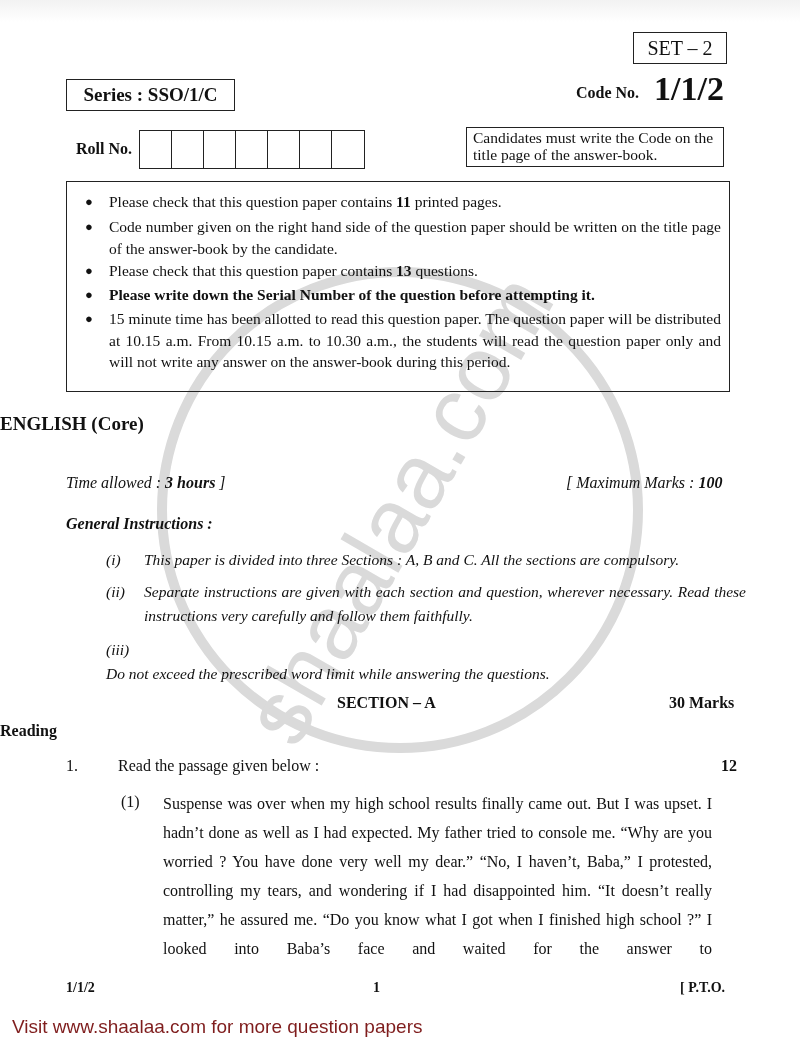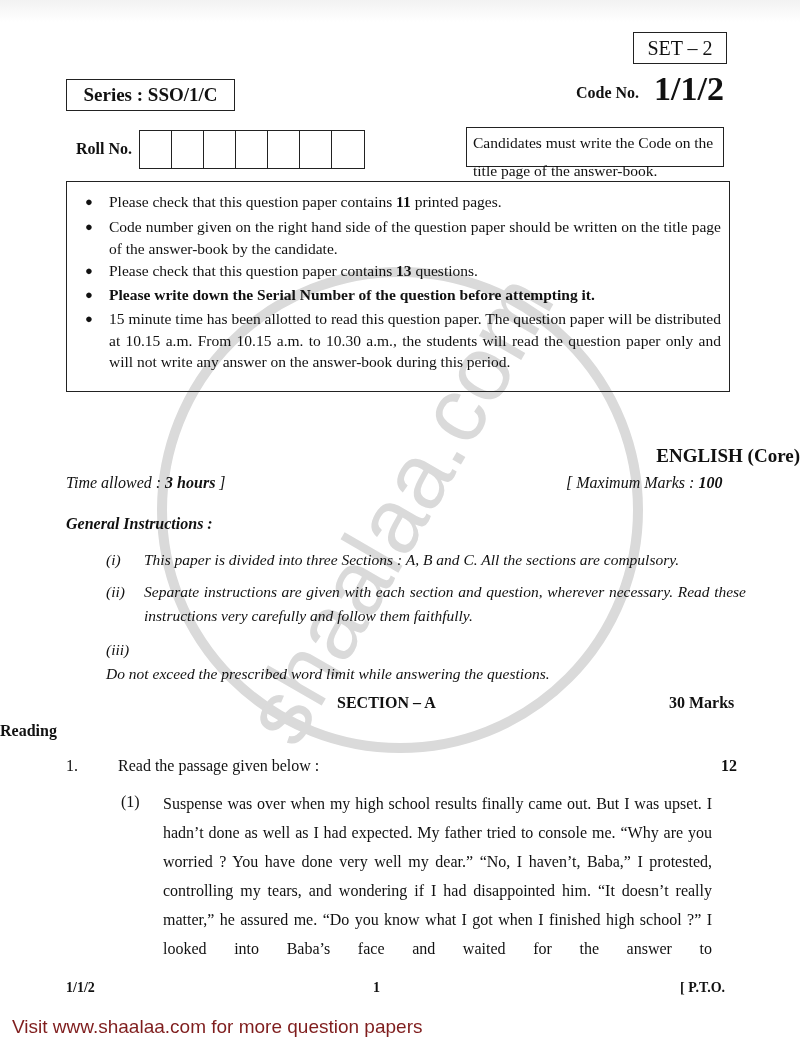--- a/index.html
+++ b/index.html
@@ -16,30 +16,30 @@
     font-size: 20px; font-weight: normal; display: flex; align-items: center; justify-content: center; }
   #series-box { left: 66px; top: 79px; width: 167px; height: 30px; border: 1.5px solid #222;
     font-size: 19px; font-weight: bold; display: flex; align-items: center; justify-content: center; }
   #code-label { left: 576px; top: 84px; font-size: 16px; font-weight: bold; }
   #code-value { left: 654px; top: 70px; font-size: 34px; font-weight: bold; }
   #roll-label { left: 76px; top: 140px; font-size: 16px; font-weight: bold; }
   #roll-boxes { left: 139px; top: 130px; height: 37px; display: flex; border: 1.5px solid #222; }
   #roll-boxes .cell { width: 32px; height: 37px; border-right: 1.5px solid #222; box-sizing: border-box; }
   #roll-boxes .cell:last-child { border-right: none; }
   #candidates-box { left: 466px; top: 127px; width: 258px; height: 40px; border: 1.5px solid #222;
-    font-size: 15.5px; line-height: 28px; padding: 1px 6px; box-sizing: border-box; }
+    font-size: 15.5px; line-height: 17px; padding: 1px 6px; box-sizing: border-box; }
 
   
   #instr-box { left: 66px; top: 181px; width: 664px; height: 211px; border: 1.5px solid #222; box-sizing: border-box; }
   .bullet-row { position: absolute; left: 18px; width: 636px; font-size: 15.5px; line-height: 21.5px; display: flex; }
   .bullet-row .dot { width: 24px; flex: none; font-size: 13px; }
   .bullet-row .txt { flex: 1; text-align: justify; }
 
   
-  #paper-title { left: 0; width: 800px; top: 413px; text-align: right; font-size: 19px; font-weight: bold; margin-top: 32px; }
+  #paper-title { left: 0; width: 800px; top: 413px; text-align: left; font-size: 19px; font-weight: bold; }
   #time-allowed { left: 66px; top: 474px; font-size: 16px; font-style: italic; }
   #max-marks { left: 566px; top: 474px; font-size: 16px; font-style: italic; }
   #gen-instr-title { left: 66px; top: 515px; font-size: 16px; font-style: italic; font-weight: bold; }
 
   .gi-row { position: absolute; left: 106px; width: 640px; font-size: 15.5px; font-style: italic; line-height: 24px; display: flex; }
   .gi-row .num { width: 38px; flex: none; }
   .gi-row .txt { flex: 1; text-align: justify; }
 
   #section-title { left: 337px; top: 694px; font-size: 16px; font-weight: bold; }
   #section-marks { left: 669px; top: 694px; font-size: 16px; font-weight: bold; }

